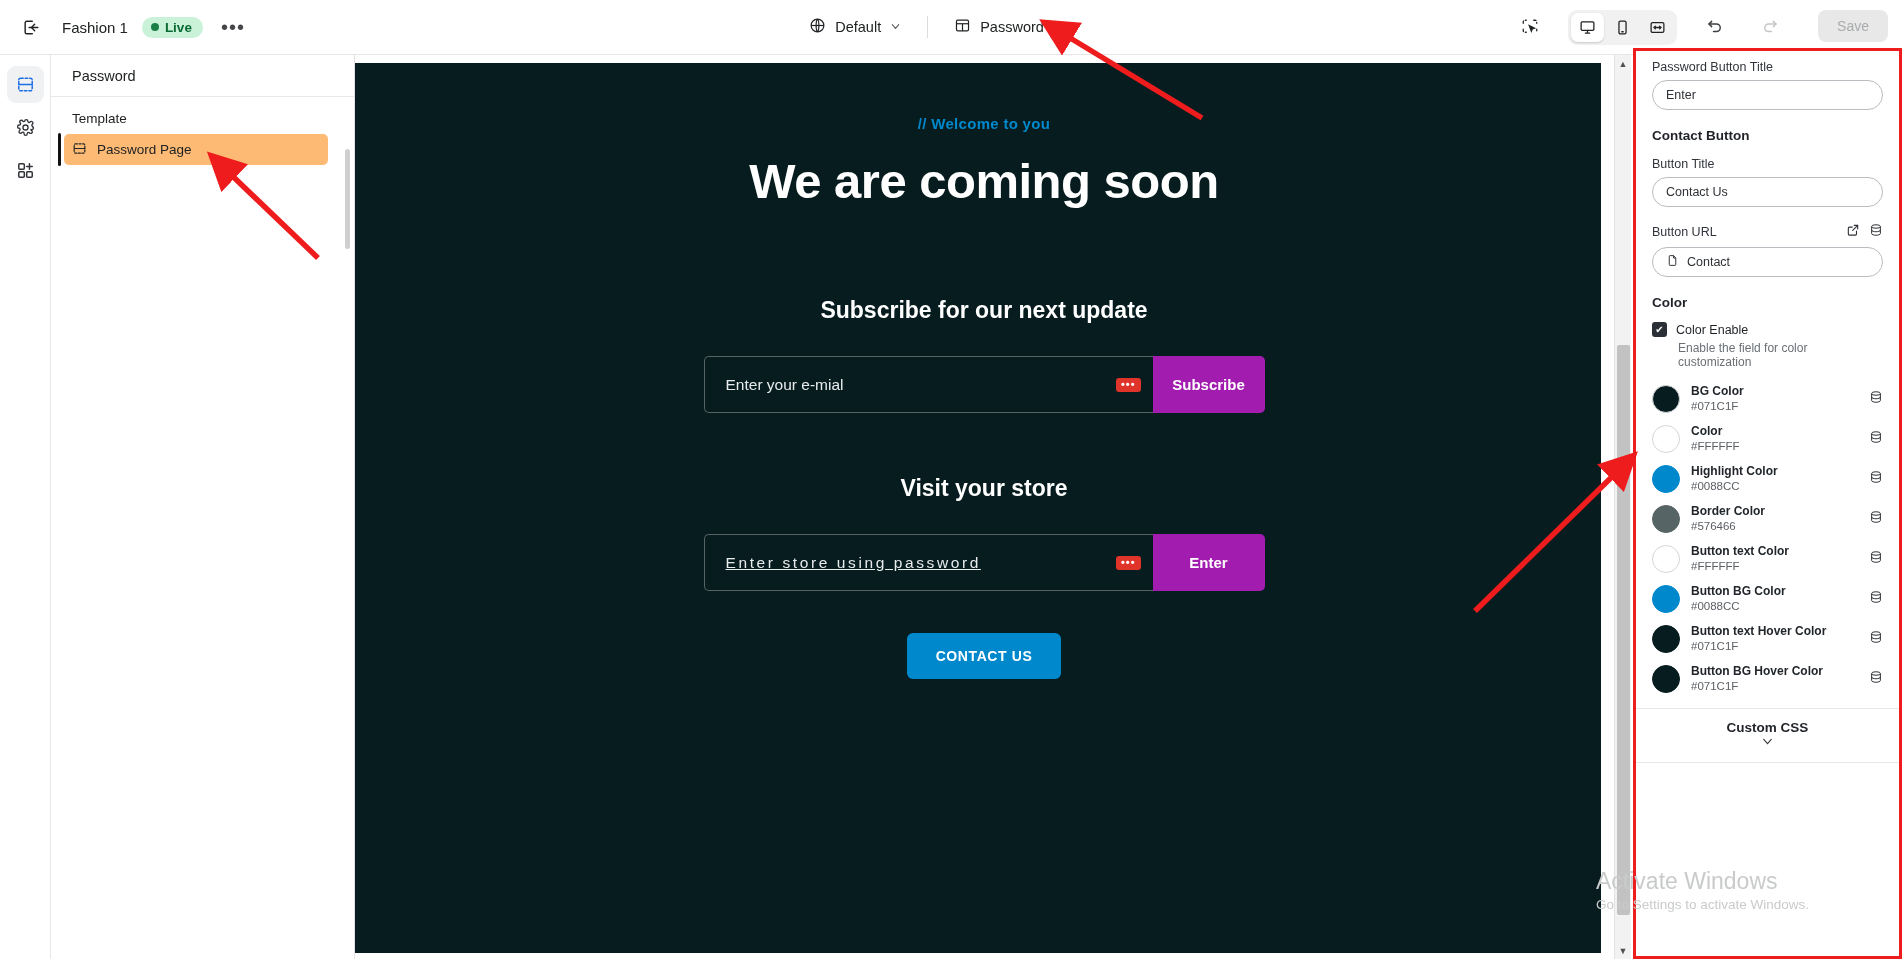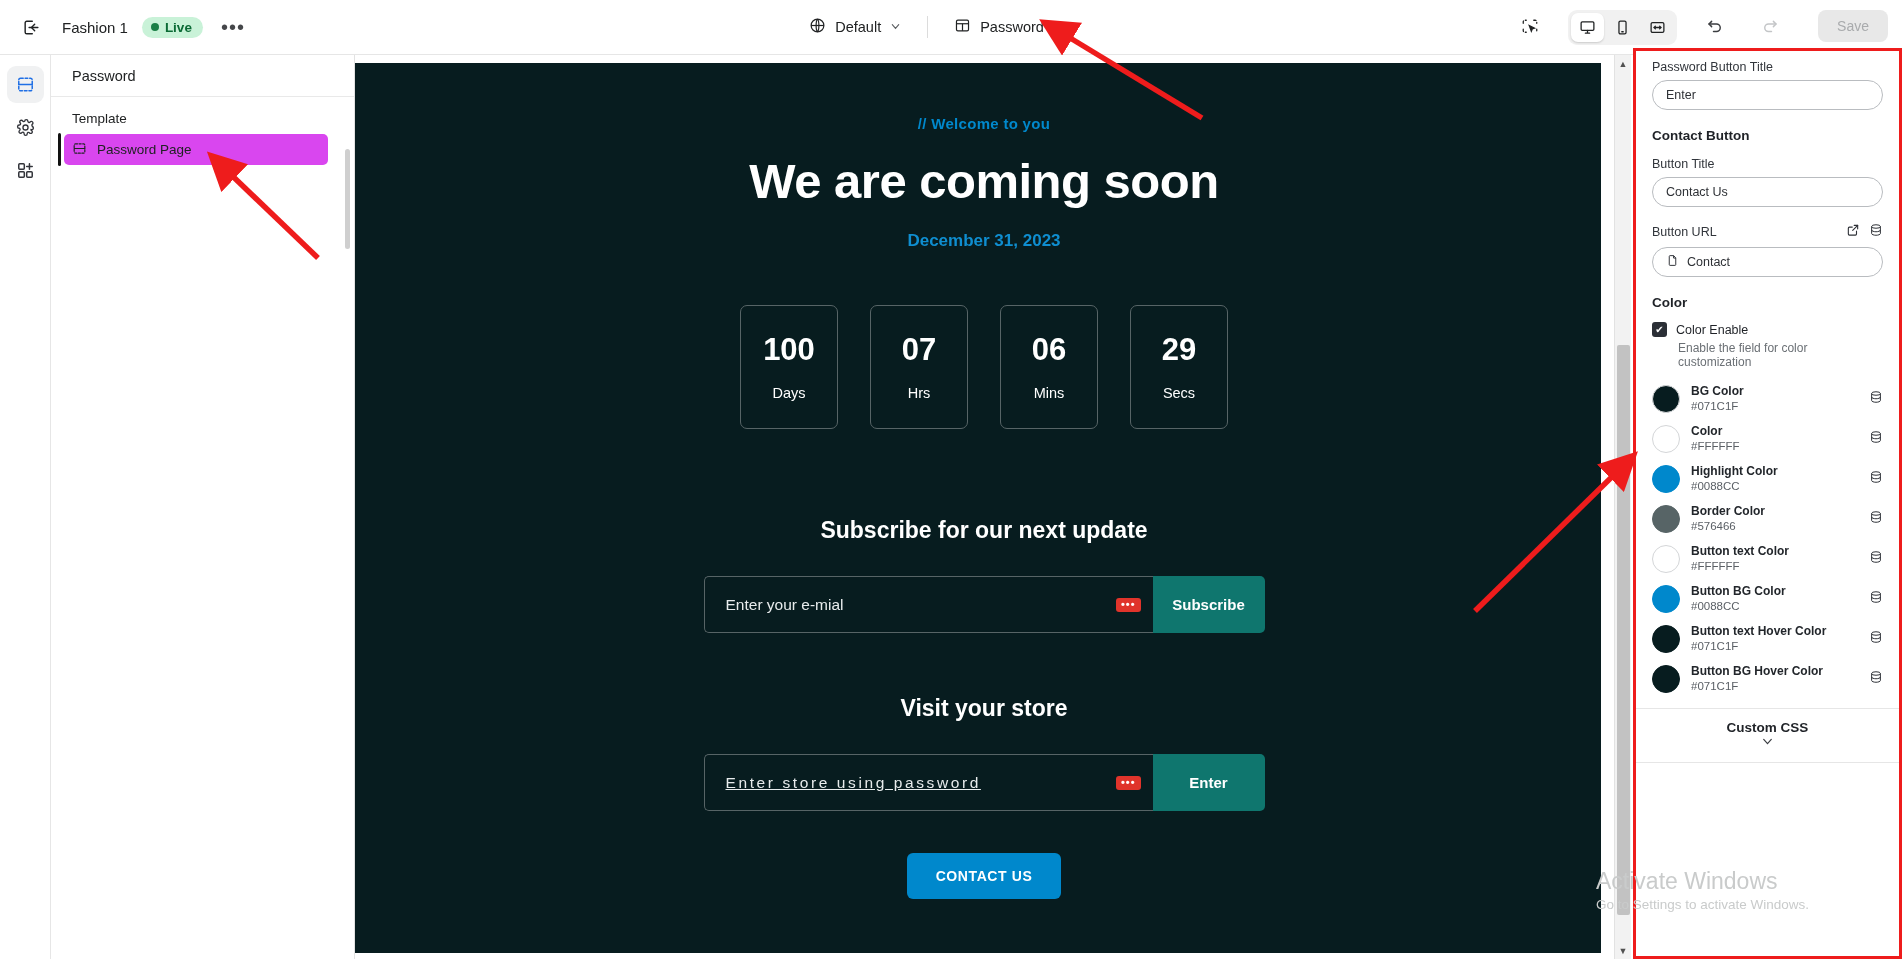--- a/index.html
+++ b/index.html
@@ -71,21 +71,21 @@
   }
   .lp-header { height: 42px; border-bottom: 1px solid #e9e9e9; display: flex; align-items: center; padding: 0 21px; }
   .lp-header-title { font-size: 14.5px; color: #202223; }
   .lp-body { padding: 14px 26px 0 13px; position: relative; }
   .lp-section-label { font-size: 13.5px; color: #202223; padding: 0 8px 8px 8px; }
   .tree-item {
     display: flex; align-items: center; gap: 10px;
     height: 31px; padding: 0 8px; border-radius: 5px;
     font-size: 13.5px; color: #202223; cursor: pointer; position: relative;
   }
-  .tree-item.selected { background: #d946ef; text-align: right; }
+  .tree-item.selected { background: #fdba74; text-align: right; }
   .tree-item.selected::before {
     content: ""; position: absolute; left: -6px; top: -1px;
     width: 3px; height: 33px; background: #111; border-radius: 2px;
   }
   .add-section {
     display: flex; align-items: center; gap: 9px;
     height: 30px; padding: 0 8px; margin-top: 2px;
     font-size: 13.5px; color: #1a63d8; font-weight: 600; cursor: pointer;
   }
   .lp-scroll {
@@ -131,21 +131,21 @@
     display: flex; align-items: center; padding: 0 12px 0 21px; gap: 10px;
   }
   .field-ph { color: #e8eced; font-size: 15.5px; flex: 1; text-align: left; }
   .field-ph.spaced { letter-spacing: 2.6px; text-decoration: underline; }
   .dots-marker {
     background: #e0342b; color: #fff; border-radius: 3px;
     font-size: 11px; font-weight: 700; letter-spacing: 1px;
     padding: 2px 5px 4px 5px; line-height: 8px; cursor: pointer;
   }
   .field-btn {
-    width: 112px; height: 57px; background: #0f766e; color: #fff;
+    width: 112px; height: 57px; background: #a21caf; color: #fff;
     border: none; border-radius: 0 5px 5px 0;
     font-size: 15px; font-weight: 800; cursor: pointer;
     font-family: "Liberation Sans", sans-serif;
   }
   .contact-cta {
     margin-top: 42px; display: inline-block;
     background: #0088cc; color: #fff; border: none; border-radius: 6px;
     font-size: 14px; font-weight: 800; letter-spacing: .6px;
     padding: 15px 29px; cursor: pointer;
     font-family: "Liberation Sans", sans-serif;
@@ -352,40 +352,21 @@
       </div>
       <div class="lp-scroll"></div>
     </div>
   </div>
 
   <div class="canvas-wrap">
     <div class="canvas">
       <div class="cv-inner">
         <div class="kicker">// Welcome to you</div>
         <div class="headline">We are coming soon</div>
-        <div class="subdate">December 31, 2023</div>
-
-        <div class="countdown">
-          <div class="cd-box">
-            <div class="cd-val">100</div>
-            <div class="cd-lbl">Days</div>
-          </div>
-          <div class="cd-box">
-            <div class="cd-val">07</div>
-            <div class="cd-lbl">Hrs</div>
-          </div>
-          <div class="cd-box">
-            <div class="cd-val">06</div>
-            <div class="cd-lbl">Mins</div>
-          </div>
-          <div class="cd-box">
-            <div class="cd-val">29</div>
-            <div class="cd-lbl">Secs</div>
-          </div>
-        </div>
+
 
         <div class="sub-block">
           <div class="sec-title">Subscribe for our next update</div>
           <div class="field-row">
             <div class="field-input">
               <span class="field-ph">Enter your e-mial</span>
               <span class="dots-marker">•••</span>
             </div>
             <button class="field-btn">Subscribe</button>
           </div>

